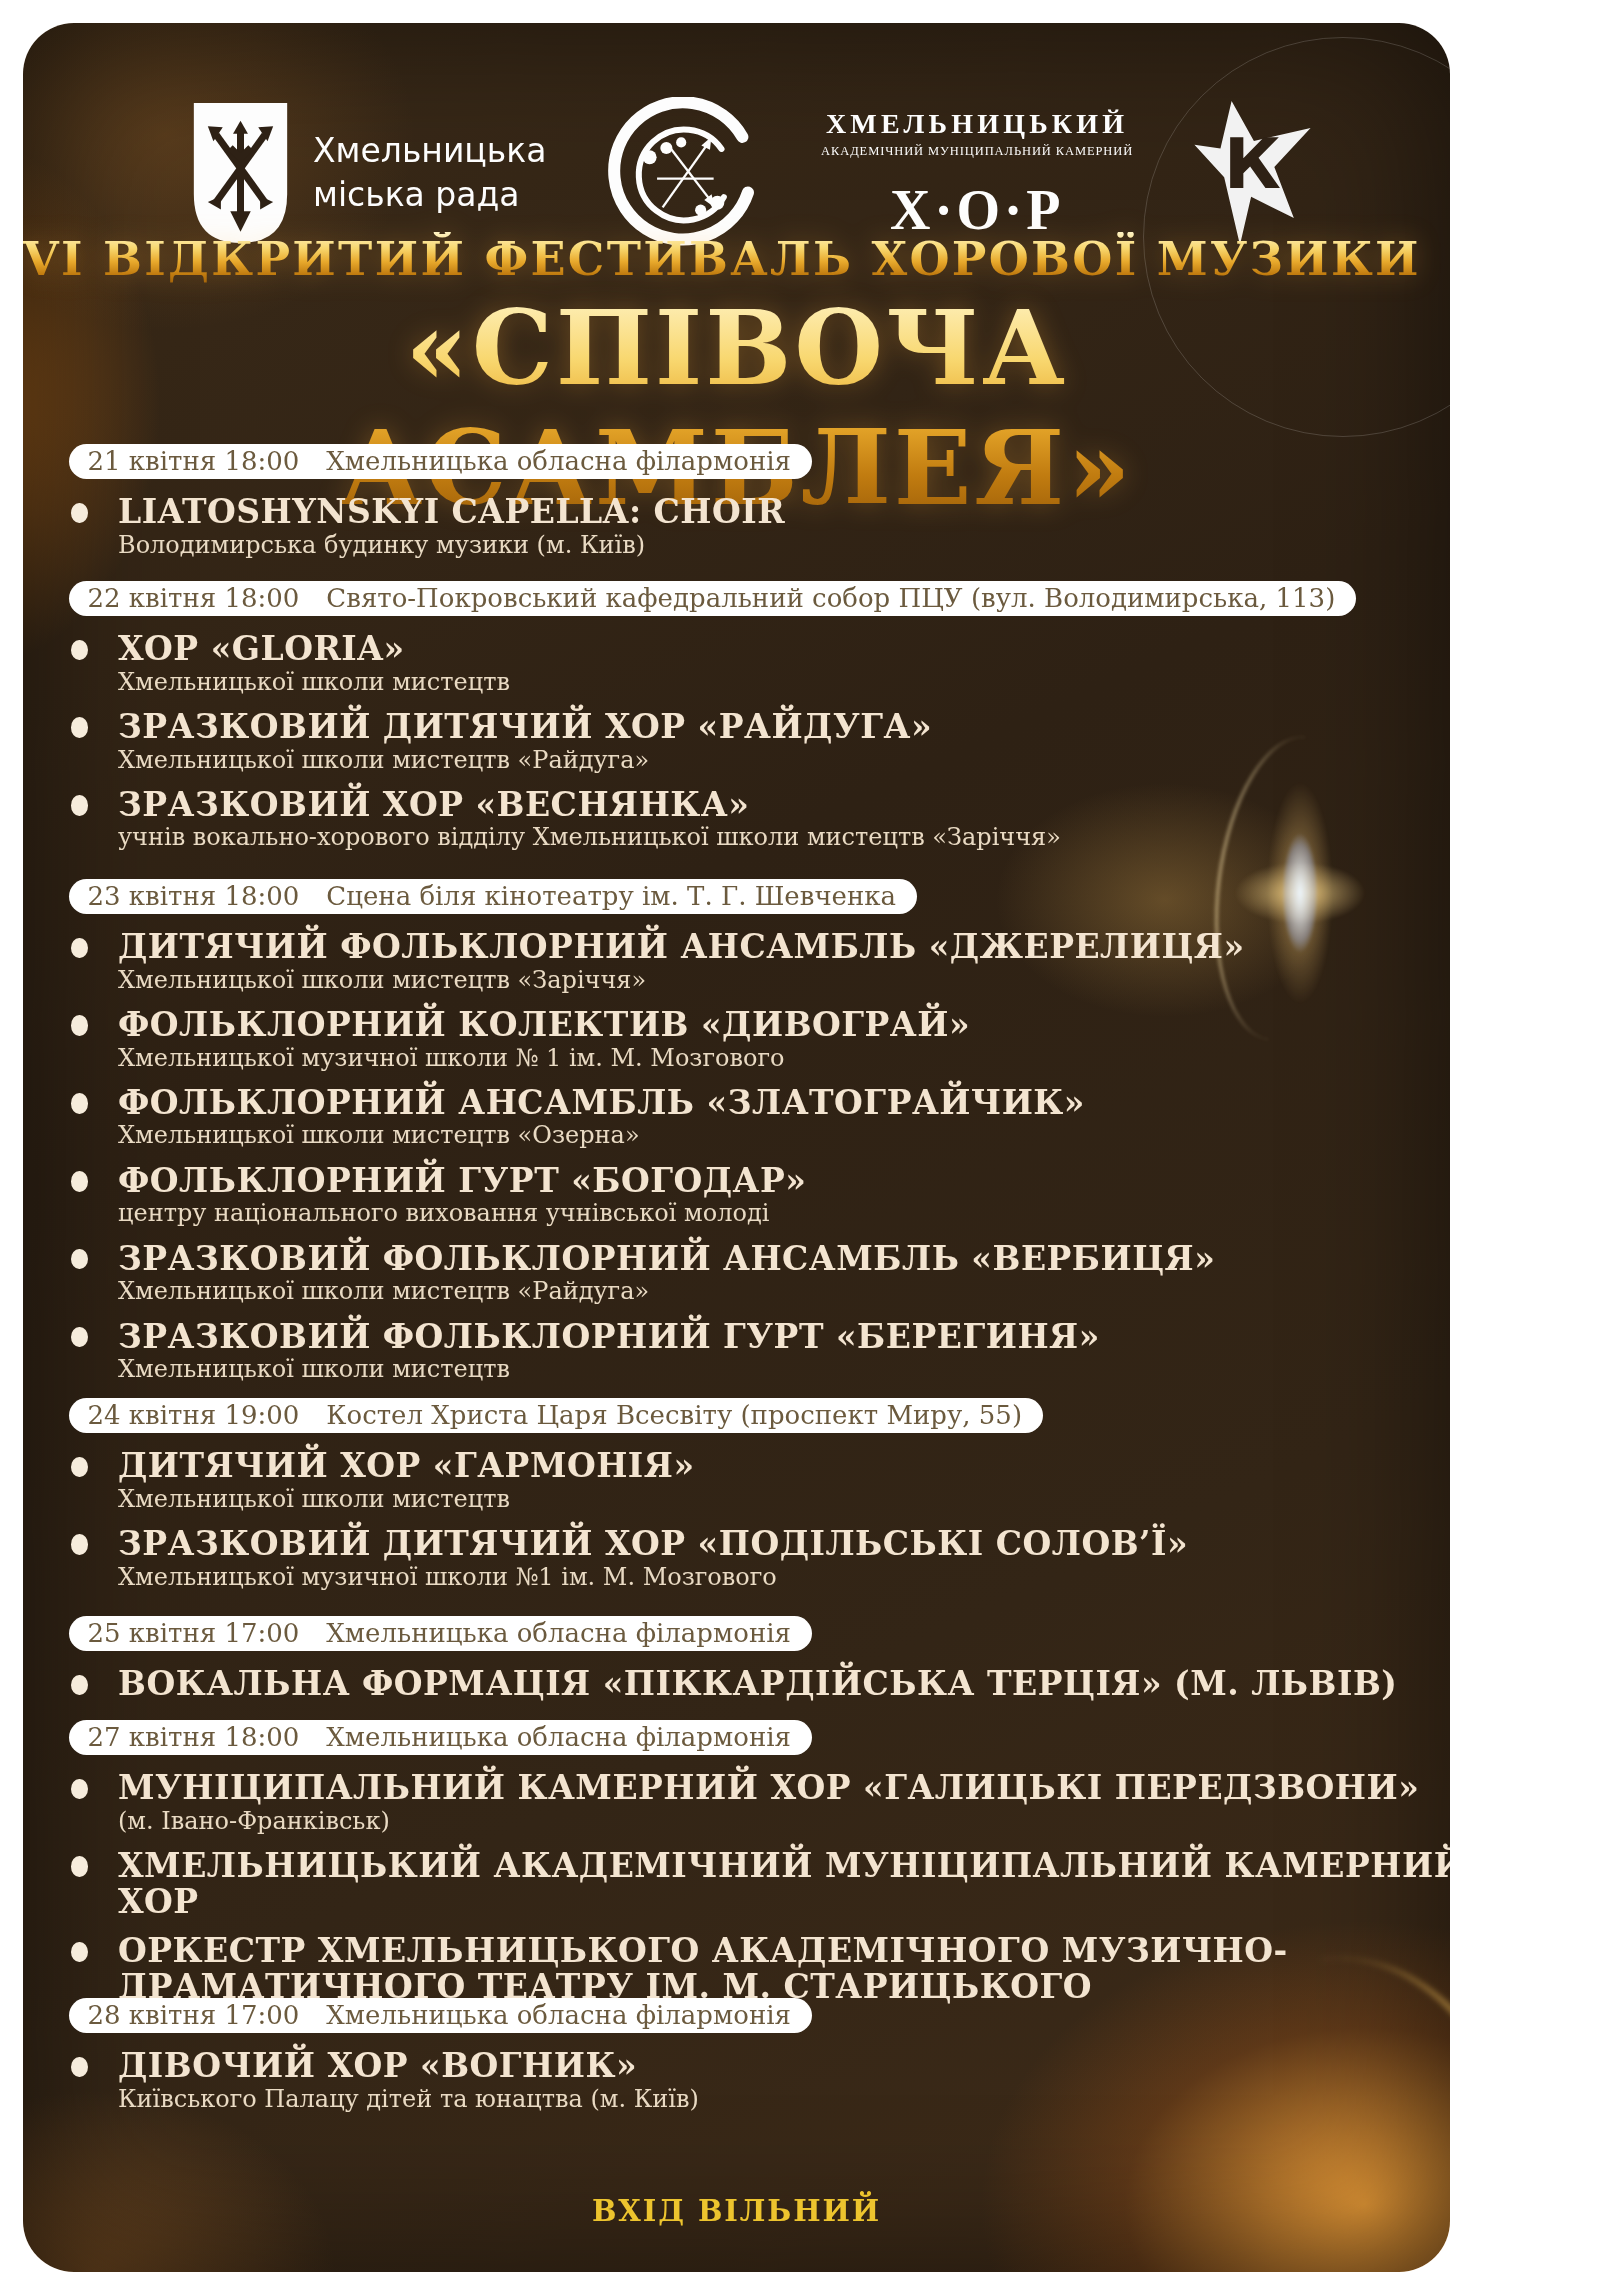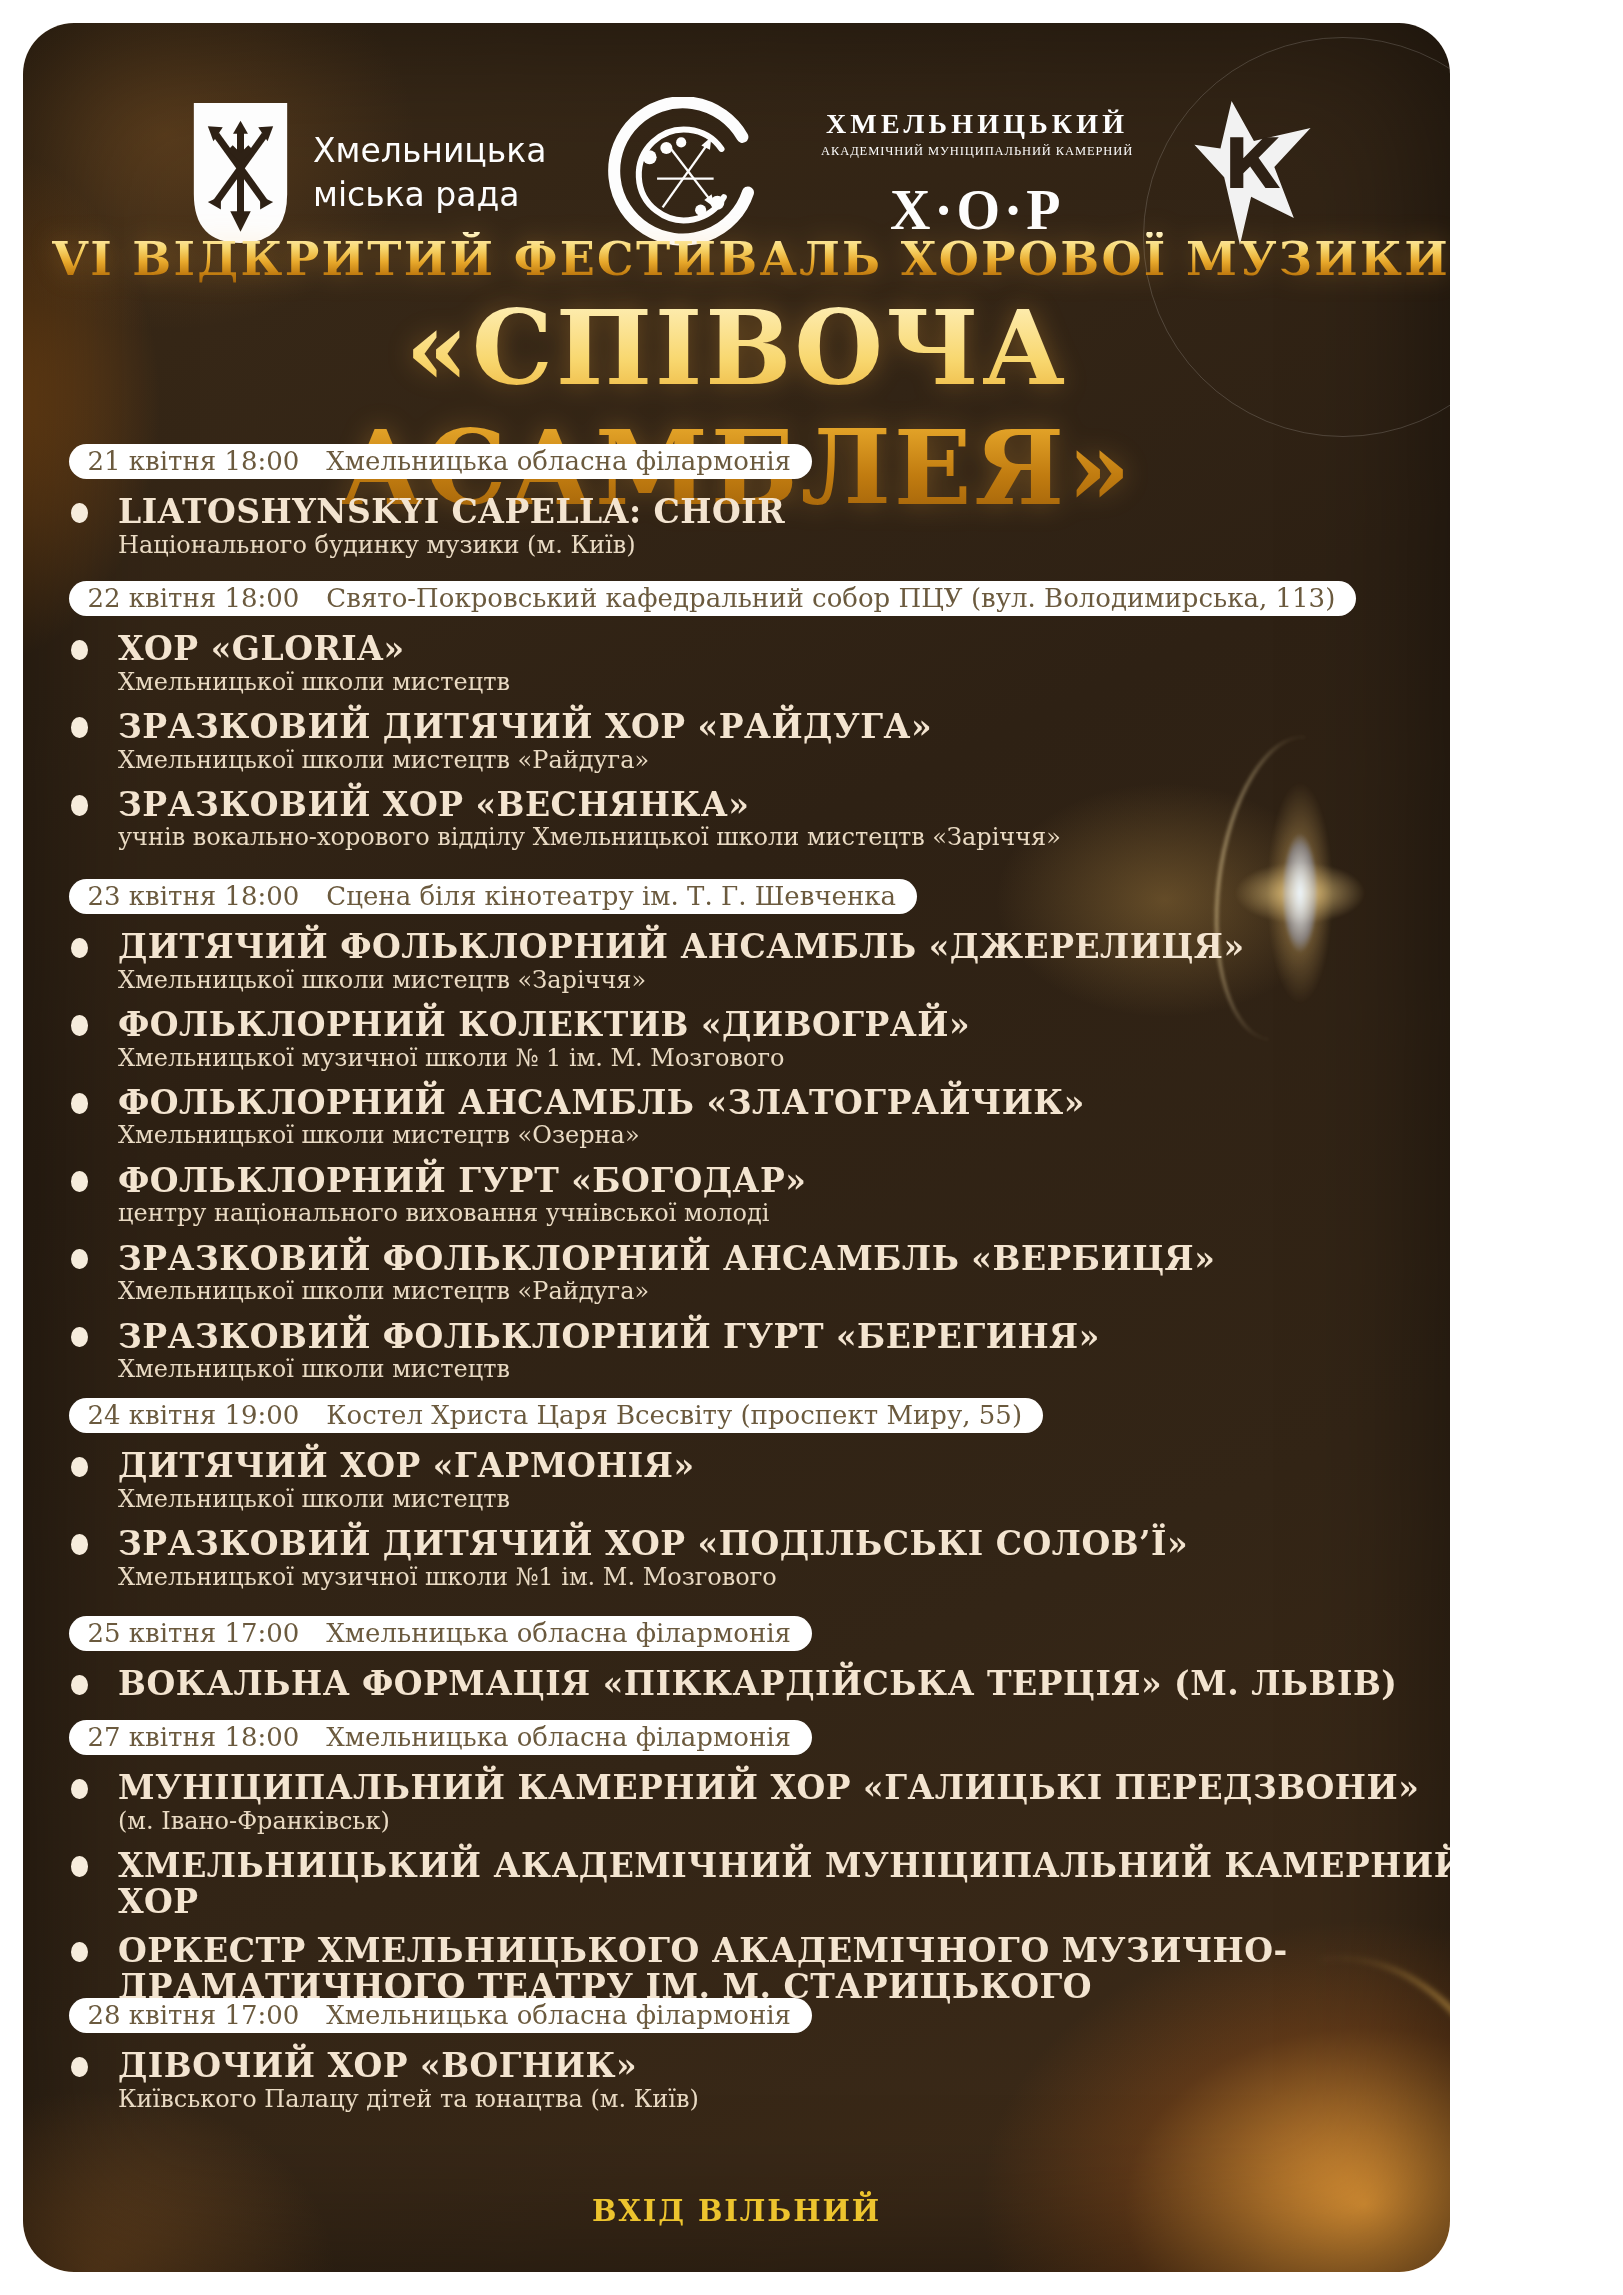--- a/index.html
+++ b/index.html
@@ -60,21 +60,21 @@
     position:absolute;left:50%;top:44%;transform:translate(-50%,-50%);
     font-family:"DejaVu Sans",sans-serif;font-weight:700;font-size:70px;color:#2e2115;
   }
   
   .gold{
     background:linear-gradient(180deg,#fff3c4 0%,#f8d76f 30%,#e8a92c 55%,#c17c10 78%,#9a5c08 100%);
     -webkit-background-clip:text;background-clip:text;color:transparent;
     filter:drop-shadow(0 0 13px rgba(255,175,60,0.30));
   }
   .title1{
-    position:absolute;top:209px;left:0;width:100%;text-align:right;
+    position:absolute;top:209px;left:0;width:100%;text-align:left;
     font-weight:700;font-size:46px;letter-spacing:2.3px;
   }
   .title2{
     position:absolute;top:265px;left:0;width:100%;text-align:center;
     font-weight:700;font-size:102px;letter-spacing:2.8px;
   }
   
   .block{position:absolute;left:46px;width:1486px;}
   .pill{
     display:inline-block;background:#ffffff;border-radius:22px;
@@ -168,21 +168,21 @@
   </div>
 
   <div class="title1 gold">VI ВІДКРИТИЙ ФЕСТИВАЛЬ ХОРОВОЇ МУЗИКИ</div>
   <div class="title2 gold">«СПІВОЧА АСАМБЛЕЯ»</div>
 
   <div id="schedule-root">
       <section class="block" style="top: 421px;"><div class="pill"><span>21 квітня 18:00</span><span class="venue">Хмельницька обласна філармонія</span></div><ul class="events">
           <li class="event">
             <span class="bullet"></span>
             <div class="etitle">LIATOSHYNSKYI CAPELLA: CHOIR</div>
-            <div class="esub">Національного будинку музики (м. Київ)</div>
+            <div class="esub">Володимирська будинку музики (м. Київ)</div>
           </li>
         </ul></section>
       <section class="block" style="top: 558px;"><div class="pill"><span>22 квітня 18:00</span><span class="venue">Свято-Покровський кафедральний собор ПЦУ (вул. Володимирська, 113)</span></div><ul class="events">
           <li class="event">
             <span class="bullet"></span>
             <div class="etitle">ХОР «GLORIA»</div>
             <div class="esub">Хмельницької школи мистецтв</div>
           </li>
           <li class="event">
             <span class="bullet"></span>

